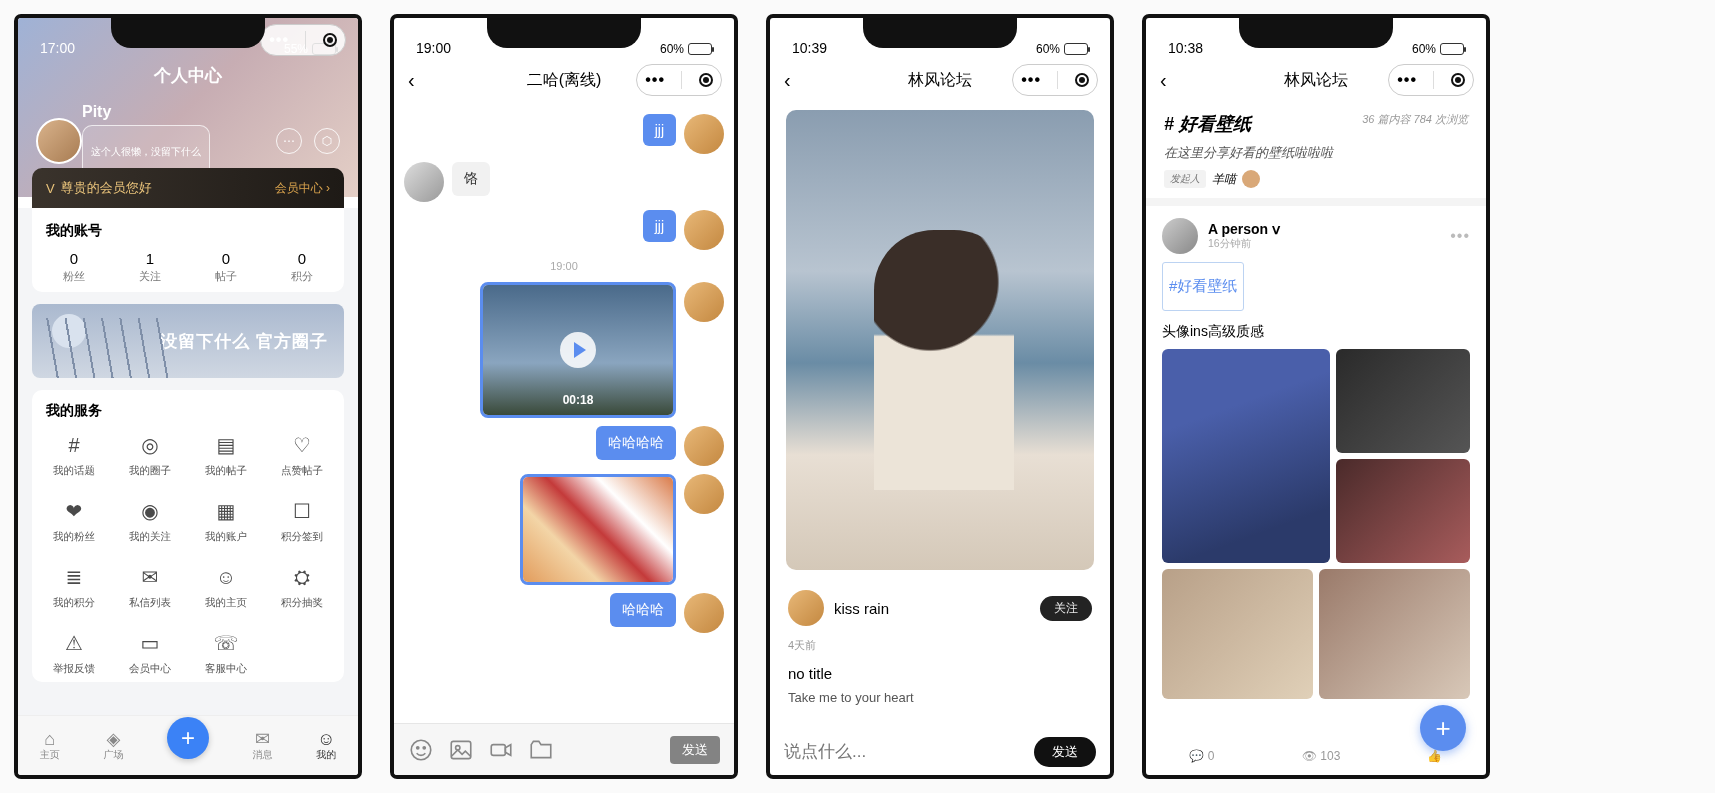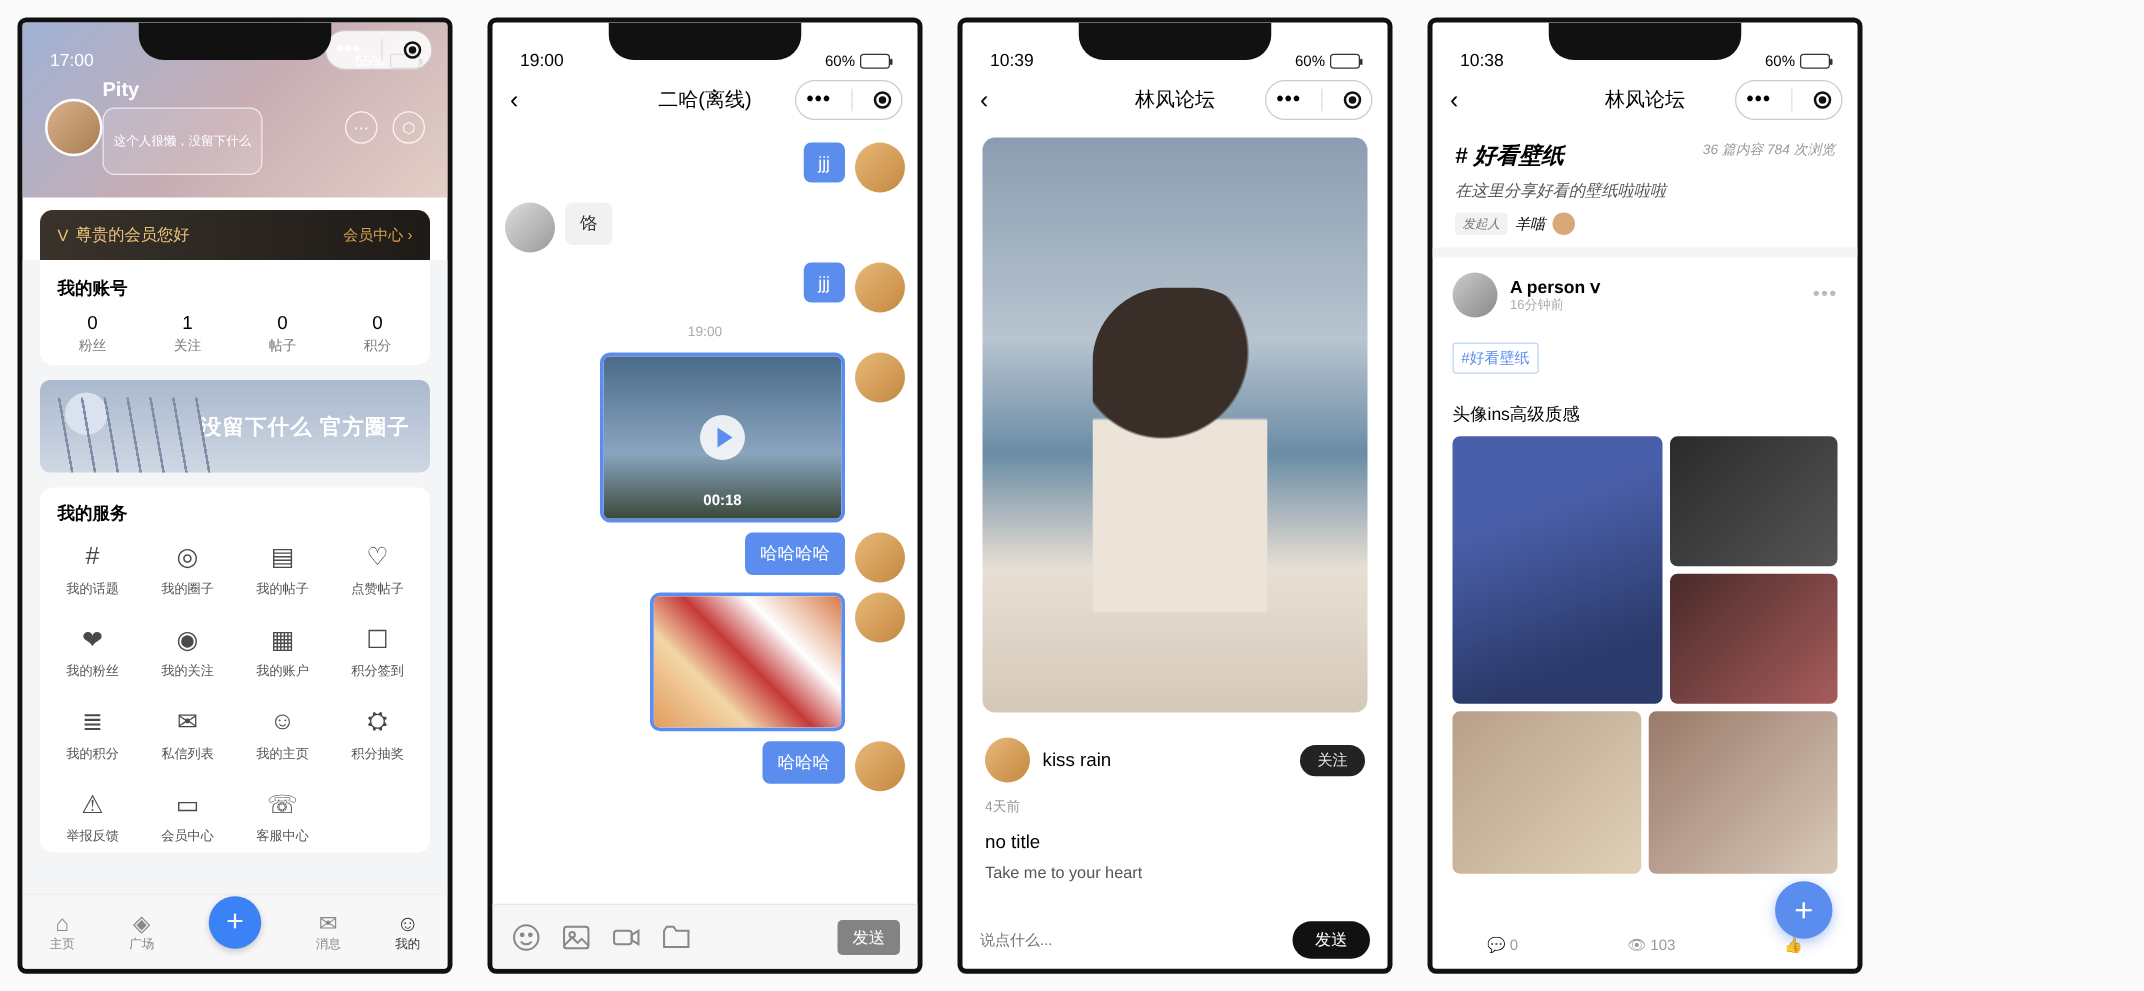--- a/index.html
+++ b/index.html
@@ -71,37 +71,37 @@
   
   .p3-img { margin:8px 16px; height:460px; border-radius:10px; background:linear-gradient(180deg,#8a9db0 0%,#b8c4d0 35%,#6a8ca5 55%,#e8dfd4 75%,#d4c8b8 100%); position:relative; overflow:hidden;}
   .p3-img::after{content:"";position:absolute;right:80px;top:120px;width:140px;height:260px;background:radial-gradient(circle at 40% 20%,#3a2e28 0 30%,transparent 31%),linear-gradient(180deg,transparent 40%,#ece4d8 41%);border-radius:60px 60px 0 0;}
   .p3-author { display:flex; align-items:center; gap:10px; padding:12px 18px;}
   .p3-author .av { width:36px;height:36px;}
   .follow { margin-left:auto; background:#232323; color:#e8e8e8; font-size:12px; padding:4px 14px; border-radius:14px;}
   .p3-meta { padding:0 18px 6px; font-size:11px; color:#999;}
   .p3-title { padding:6px 18px; font-size:15px;}
   .p3-sub { padding:2px 18px 10px; font-size:13px; color:#555;}
   .p3-input { position:absolute; bottom:8px; left:14px; right:14px; display:flex; align-items:center; gap:10px;}
-  .p3-input input { flex:1; border:none; background:transparent; font-size:12px; color:#bbb;}
+  .p3-input input { flex:1; border:none; background:transparent; font-size:17px; color:#bbb;}
   .p3-send { background:#111; color:#fff; font-size:13px; padding:6px 18px; border-radius:18px;}
   
   .p4-head { padding:10px 18px;font-style:italic;}
   .topic-title { font-size:18px; font-weight:700;}
   .topic-meta { float:right; font-size:11px; color:#999; font-weight:400;}
   .topic-desc { font-size:13px; color:#555; margin-top:8px;}
   .topic-owner { margin-top:8px; display:flex; align-items:center; gap:6px;}
   .tag-sm { font-size:10px; background:#f2f2f2; padding:2px 6px; border-radius:3px; color:#777;}
   .own-av { width:18px;height:18px;border-radius:50%;background:#d9a878;}
   .sep { height:8px; background:#f4f4f4;}
   .post-h { display:flex; align-items:center; gap:10px; padding:12px 16px 4px;}
   .post-h .av{width:36px;height:36px;background:linear-gradient(135deg,#ccc,#888);}
   .post-name { font-size:14px; font-weight:600;}
   .post-time { font-size:10.5px; color:#aaa;}
   .post-more { margin-left:auto; color:#bbb; letter-spacing:1px;}
-  .post-tag { display:inline-block; border:1px solid #bcd3f2; color:#5b8def; font-size:12px; padding:3px 6px; border-radius:3px; margin:16px 16px;}
+  .post-tag { display:inline-block; border:1px solid #bcd3f2; color:#5b8def; font-size:15px; padding:14px 6px; border-radius:3px; margin:4px 16px;}
   .post-body { padding:8px 16px; font-size:14px;}
   .img-grid { display:grid; grid-template-columns:1.25fr 1fr; gap:6px; padding:0 16px;}
   .img-grid .cell { border-radius:6px; background:#6c7fa8;}
   .img-grid .big { grid-row:span 2; height:214px; background:linear-gradient(160deg,#4a5faa 30%,#2b3a6a 80%);}
   .img-grid .s { height:104px;}
   .img-grid .s1{background:linear-gradient(135deg,#2a2a2a,#555);}
   .img-grid .s2{background:linear-gradient(135deg,#4a2a2a,#a85c5c);}
   .row2 { display:grid; grid-template-columns:1fr 1fr; gap:6px; padding:6px 16px 0;}
   .row2 .cell{height:130px;border-radius:6px;}
   .row2 .c1{background:linear-gradient(135deg,#b8a088,#e0d0b8);}
@@ -117,20 +117,21 @@
 <div class="phone">
   <div class="notch"></div>
   <div class="p1-header">
     <div class="statusbar">
       <span>17:00</span>
       <span class="battery">
         <span>55%</span>
         <span class="bat-icon"><span class="bat-fill" style="width:55%"></span></span>
       </span>
     </div>
+    <div class="p1-title">个人中心</div>
     <div class="capsule">
       <span class="dots">•••</span>
       <span class="div"></span>
       <span class="dot"></span>
     </div>
     <div class="p1-user">
       <div class="avatar"></div>
       <div>
         <div class="p1-name">Pity</div>
         <div class="p1-bio">这个人很懒，没留下什么</div>

